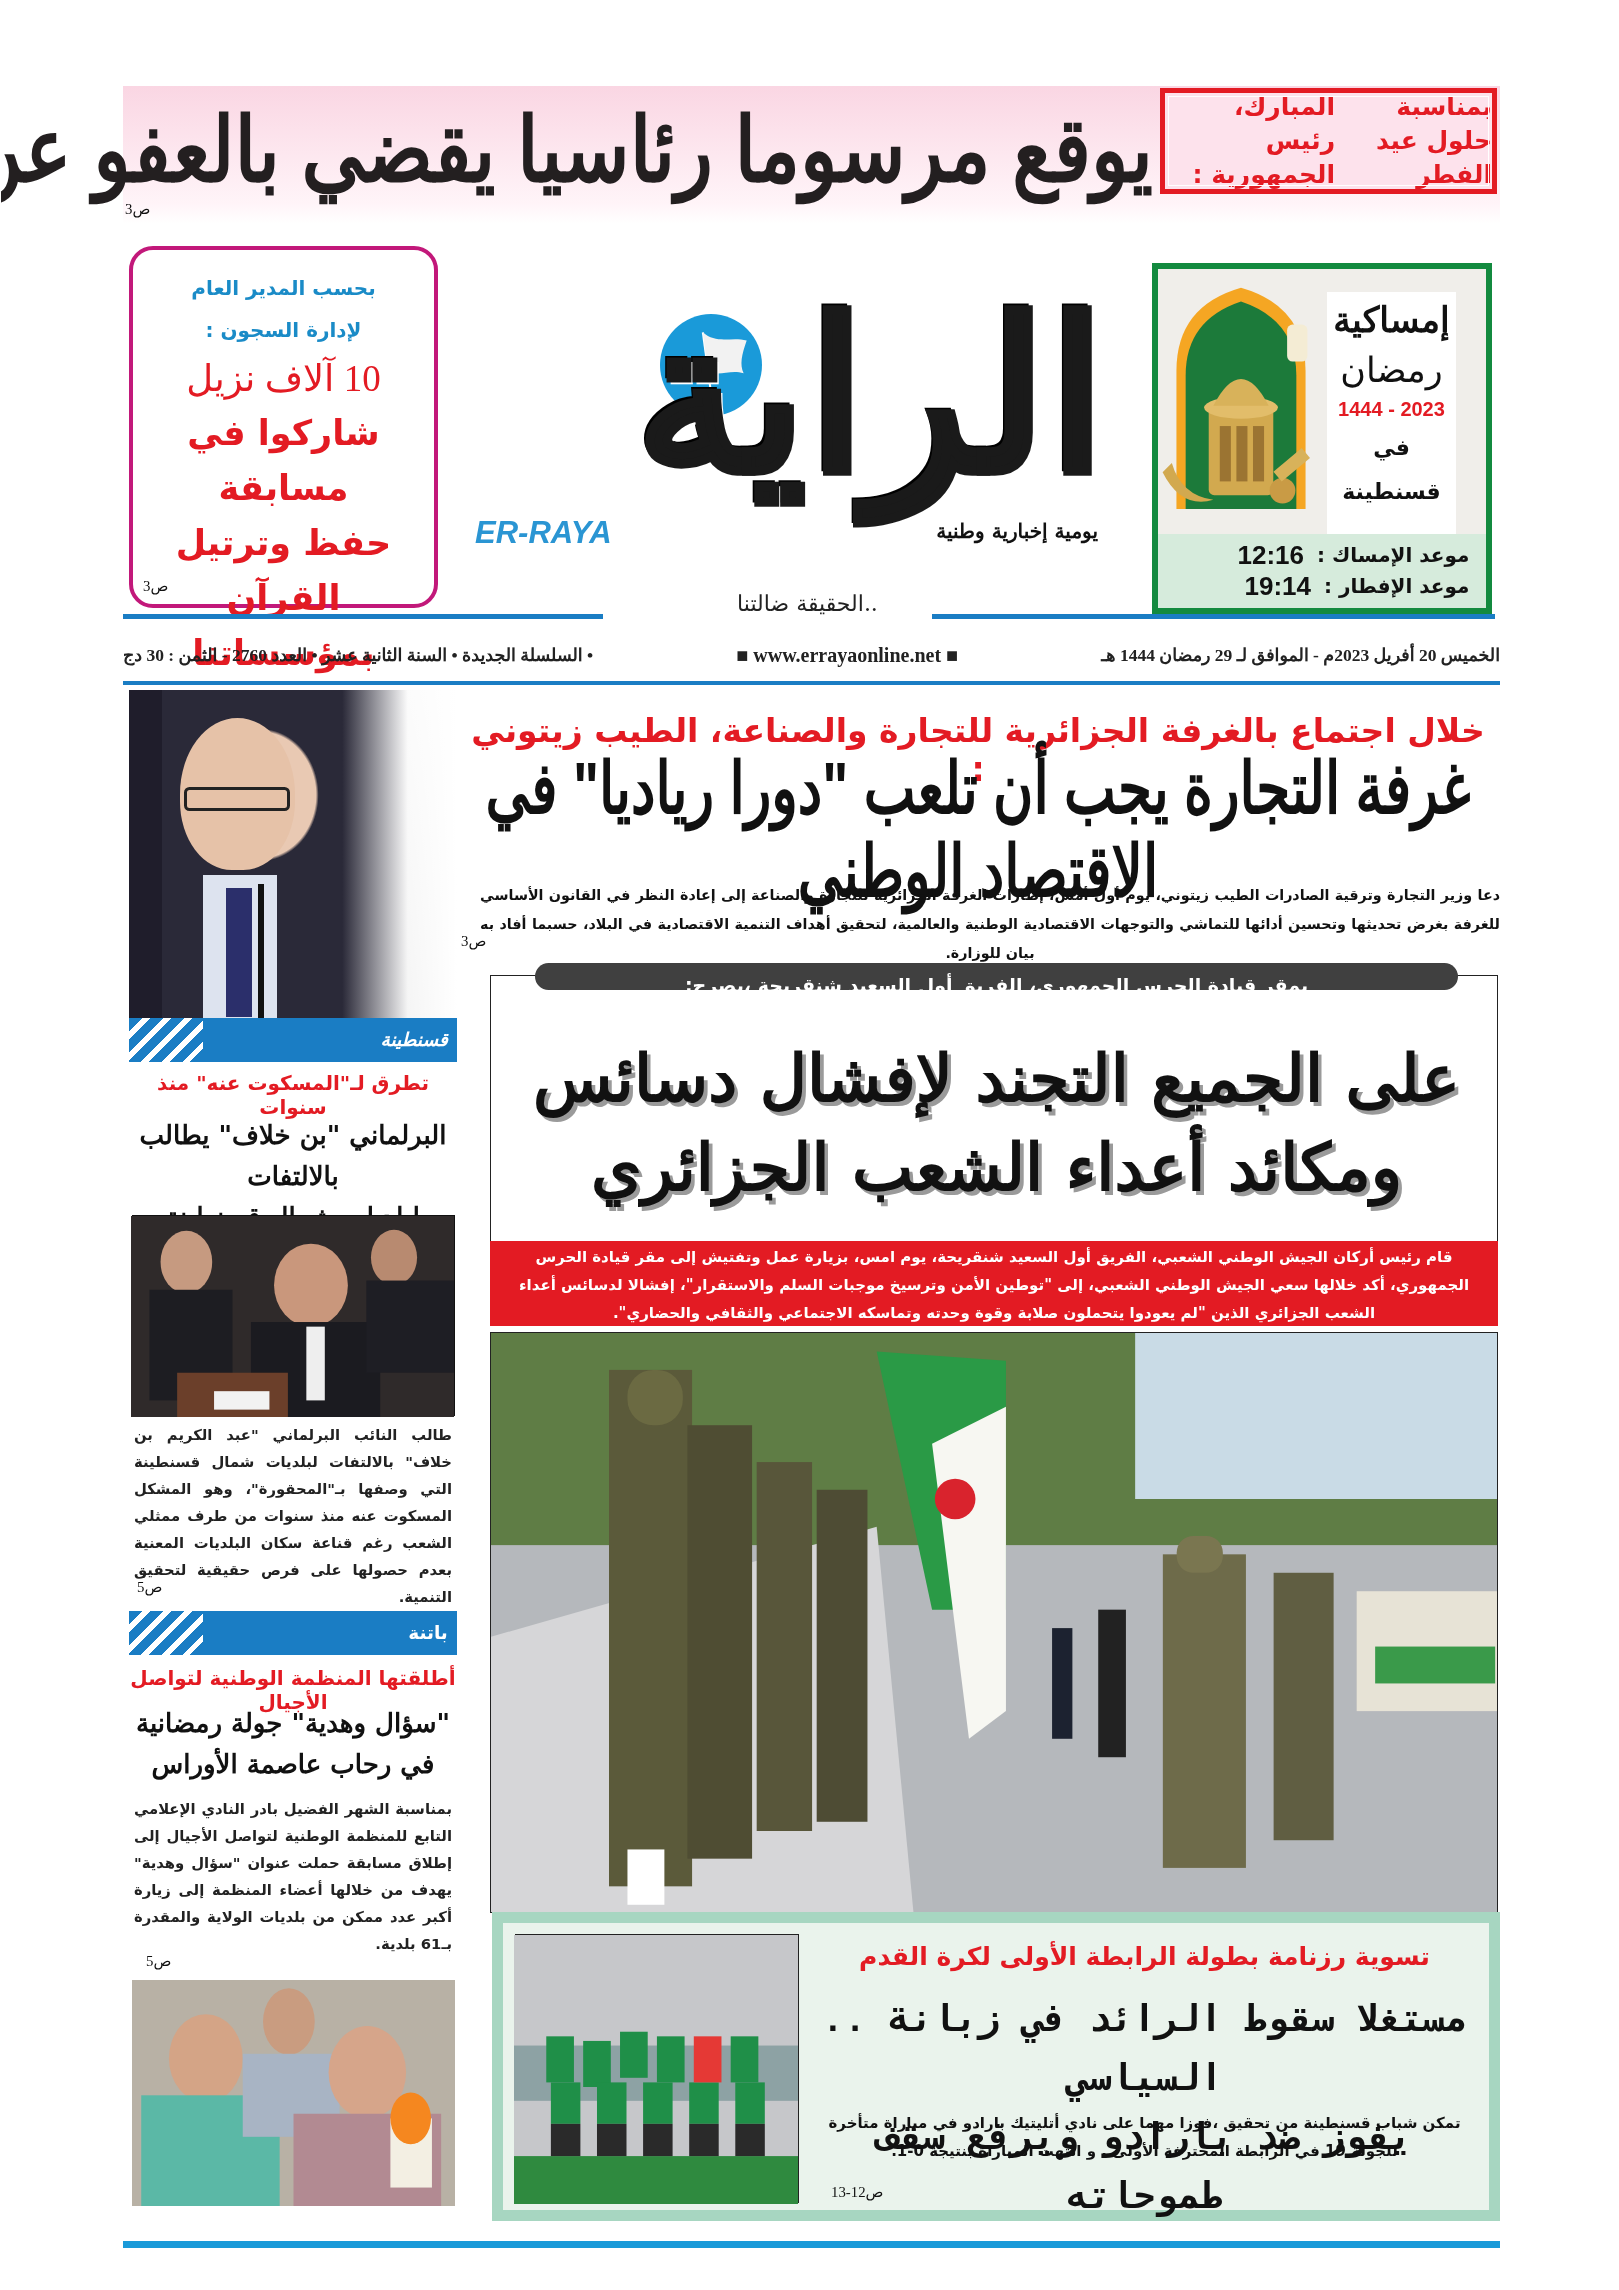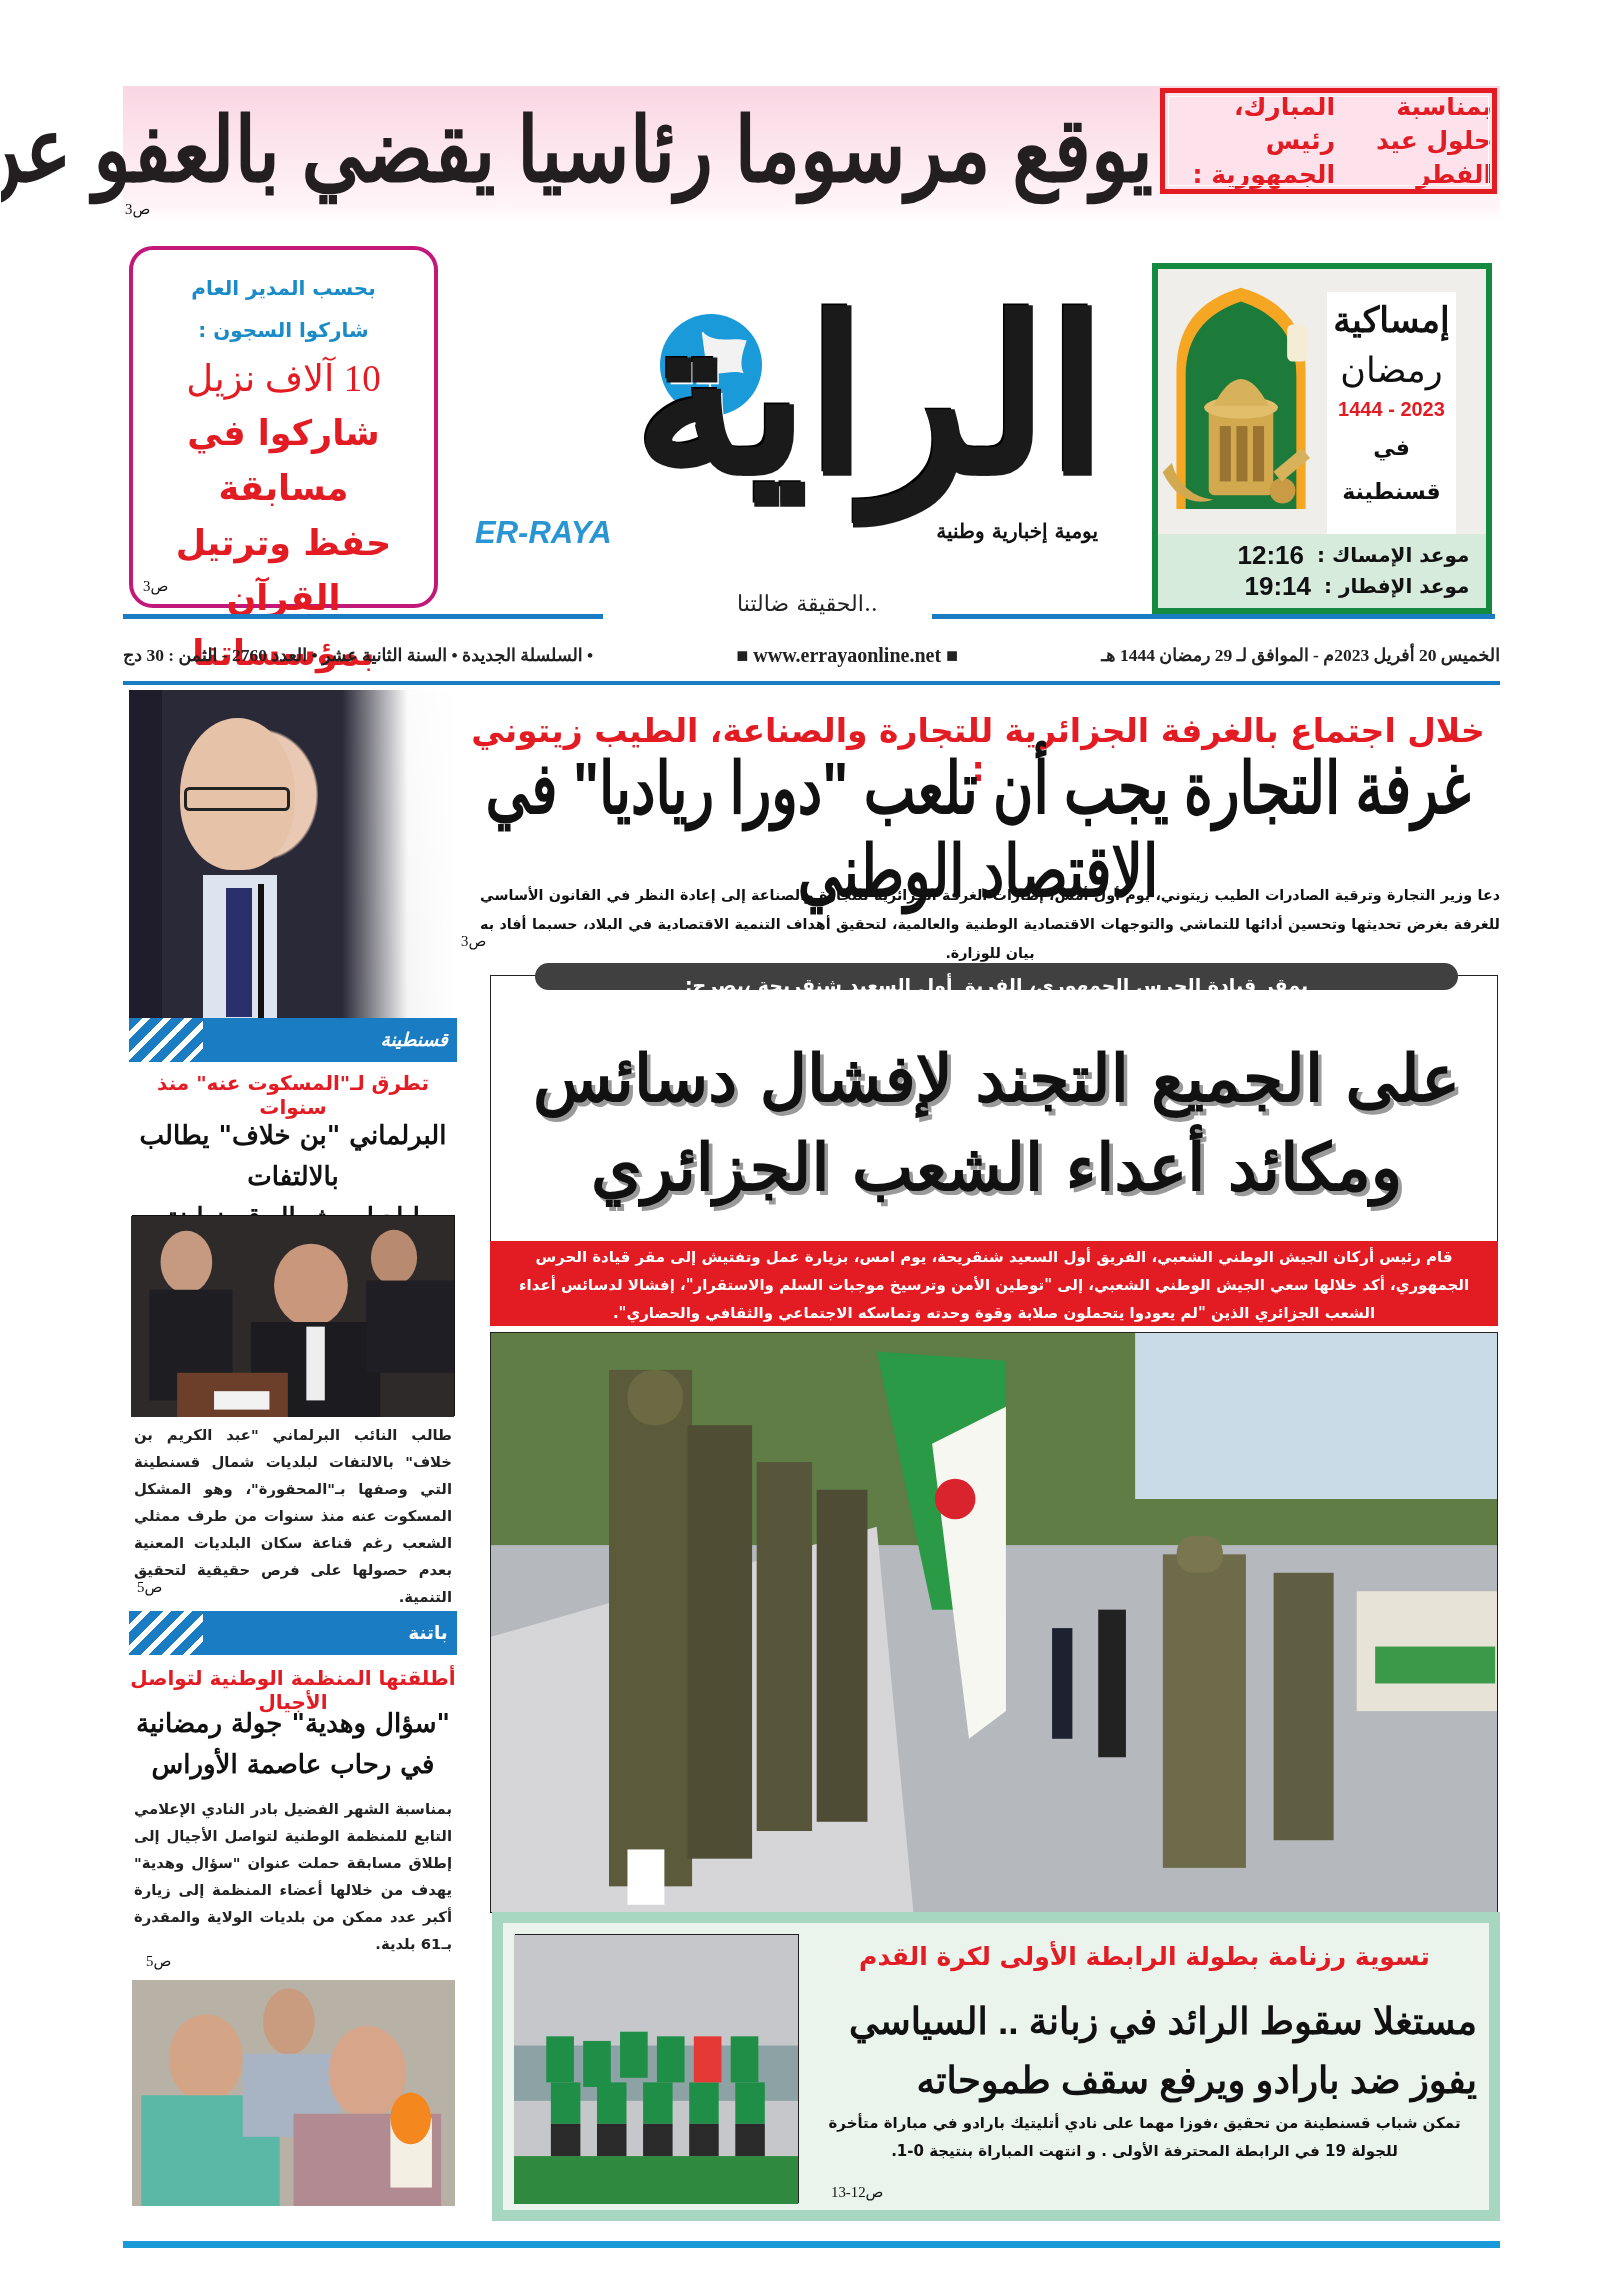--- a/index.html
+++ b/index.html
@@ -107,39 +107,39 @@
   #parl-photo { left: 132px; top: 1215px; width: 323px; height: 201px; border: 0.9px solid #111;
     background: linear-gradient(#3a3230 0 60%, #5a3a28 60%); }
   #kids-photo { left: 132px; top: 1980px; width: 323px; height: 226px;
     background: linear-gradient(90deg, #5bb7a7 0 40%, #b58b8f 40% 80%, #d3a3b5 80%); }
 
   
   #sports-box { left: 492px; top: 1912px; width: 1008px; height: 309px; background:#eaf3ec; border: 11px solid #a7d6c1; }
   #sports-photo { left: 515px; top: 1934px; width: 284px; height: 269px; border: 1.8px solid #222;
     background: linear-gradient(#c5c5c8 0 45%, #8ba6a8 45% 60%, #237d3f 60% 80%, #5fa15b 80%); }
   #sports-kicker { left: 812px; top: 1942px; width: 665px; text-align:center; color:#e31b23; font-weight:bold; font-size: 25px; }
-  #sports-headline { left: 812px; top: 1992px; width: 665px; font-family:Liberation Sans, sans-serif; font-weight:bold; font-size: 37px; line-height: 59px; }
+  #sports-headline { left: 812px; top: 1992px; width: 665px; text-align:center; font-family:Liberation Mono, monospace; font-weight:bold; font-size: 37px; line-height: 59px; }
   #sports-body { left: 812px; top: 2109px; width: 665px; text-align:center; font-weight:bold; font-size: 15px; line-height: 28px; }
   #sports-page { left: 831px; top: 2183px; }
   #bottom-rule { left: 123px; top: 2241px; width: 1377px; height: 7.4px; background:#1a9ad9; }
 </style>
 </head>
 <body>
 
 <div id="top-banner" class="abs"></div>
 <div id="top-kicker-box" class="abs">
   <span>بمناسبة حلول عيد الفطر</span>
   <span>المبارك، رئيس الجمهورية :</span>
 </div>
 <div id="top-headline" class="abs">يوقع مرسوما رئاسيا يقضي بالعفو عن  8985 محبوسا</div>
 <div id="top-page" class="abs pg">ص3</div>
 
 <div id="prison-box" class="abs">
   <div class="k">بحسب المدير العام</div>
-  <div class="k">شاركوا السجون :</div>
+  <div class="k">لإدارة السجون :</div>
   <div class="h num">10 آلاف نزيل</div>
   <div class="h">شاركوا في مسابقة</div>
   <div class="h">حفظ وترتيل القرآن</div>
   <div class="h">بمؤسساتنا</div>
 </div>
 <div id="prison-page" class="abs pg">ص3</div>
 
 <div id="logo-area" class="abs">
   <div id="logo-flag">
     <svg viewBox="0 0 100 100">

